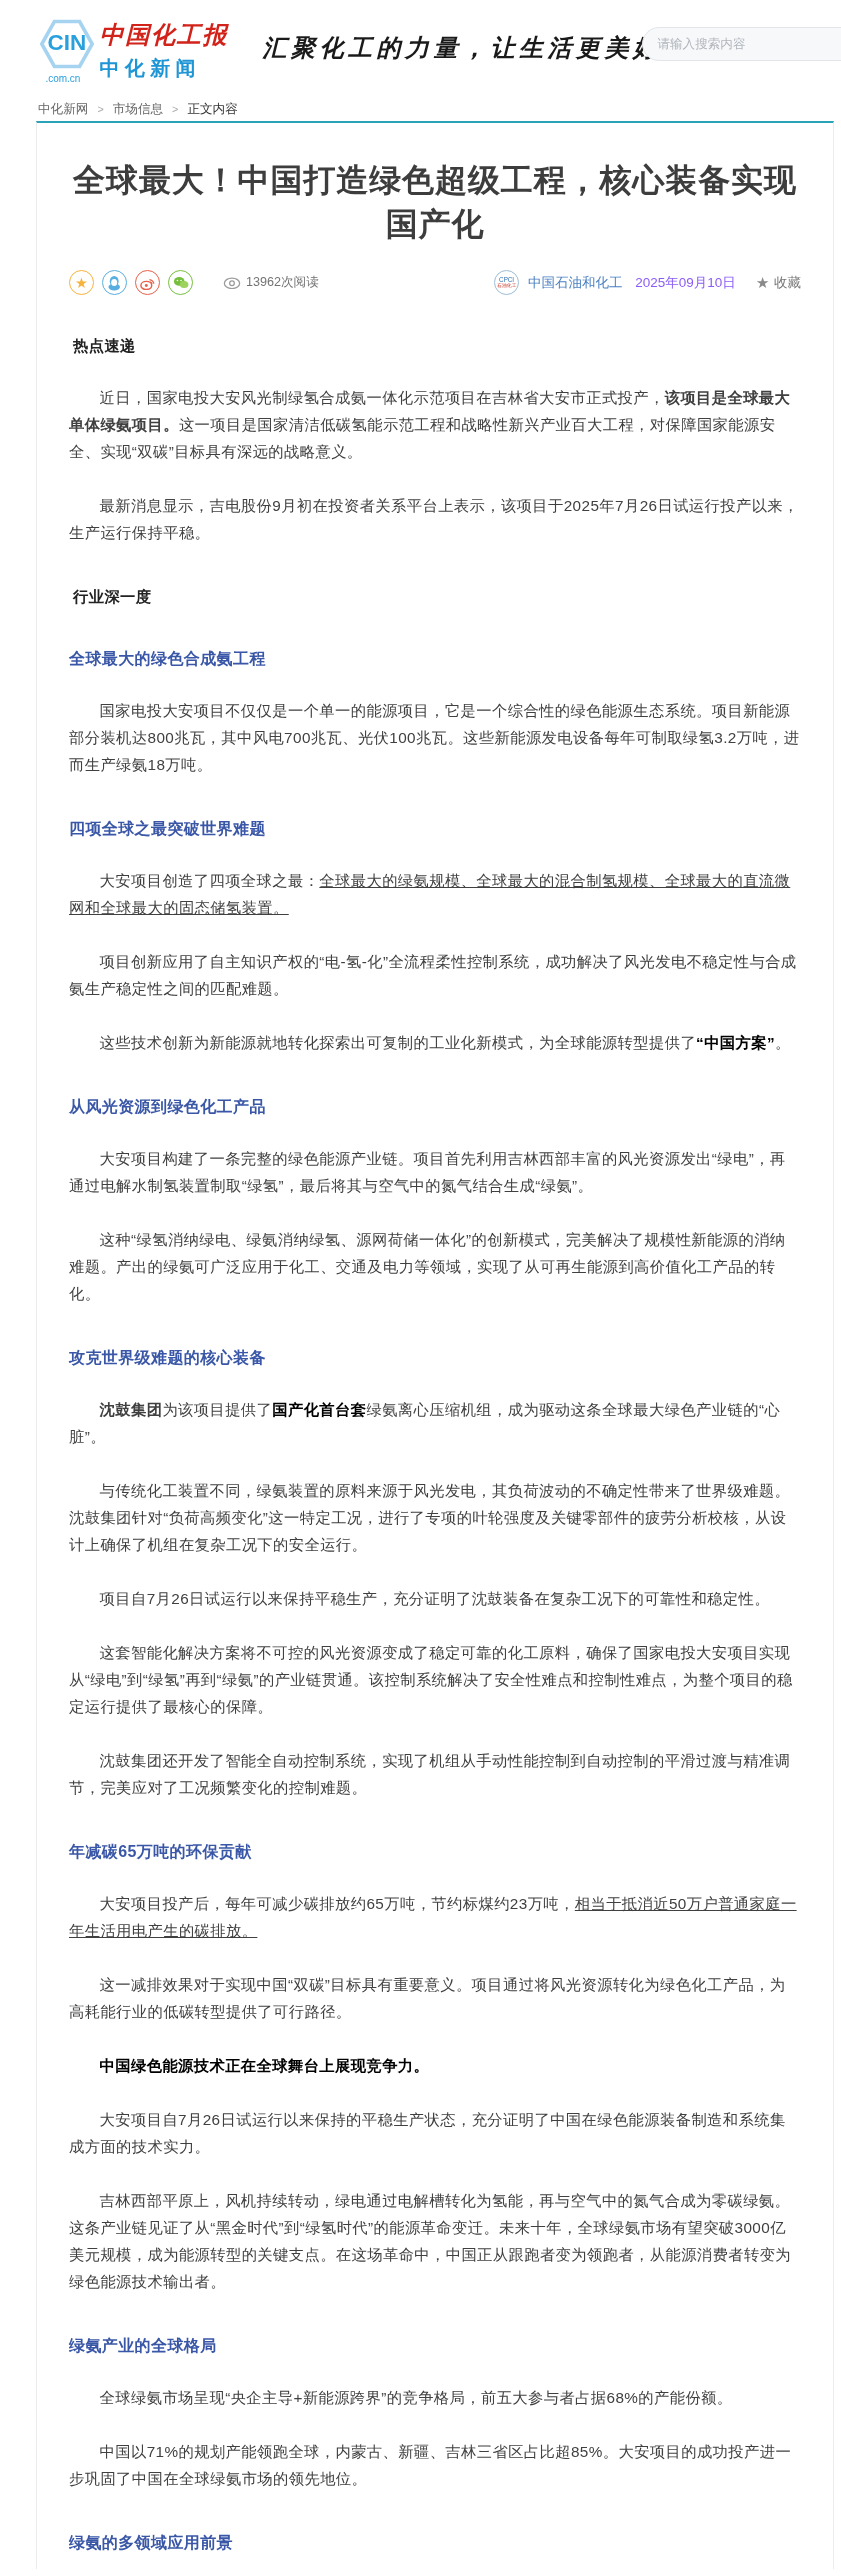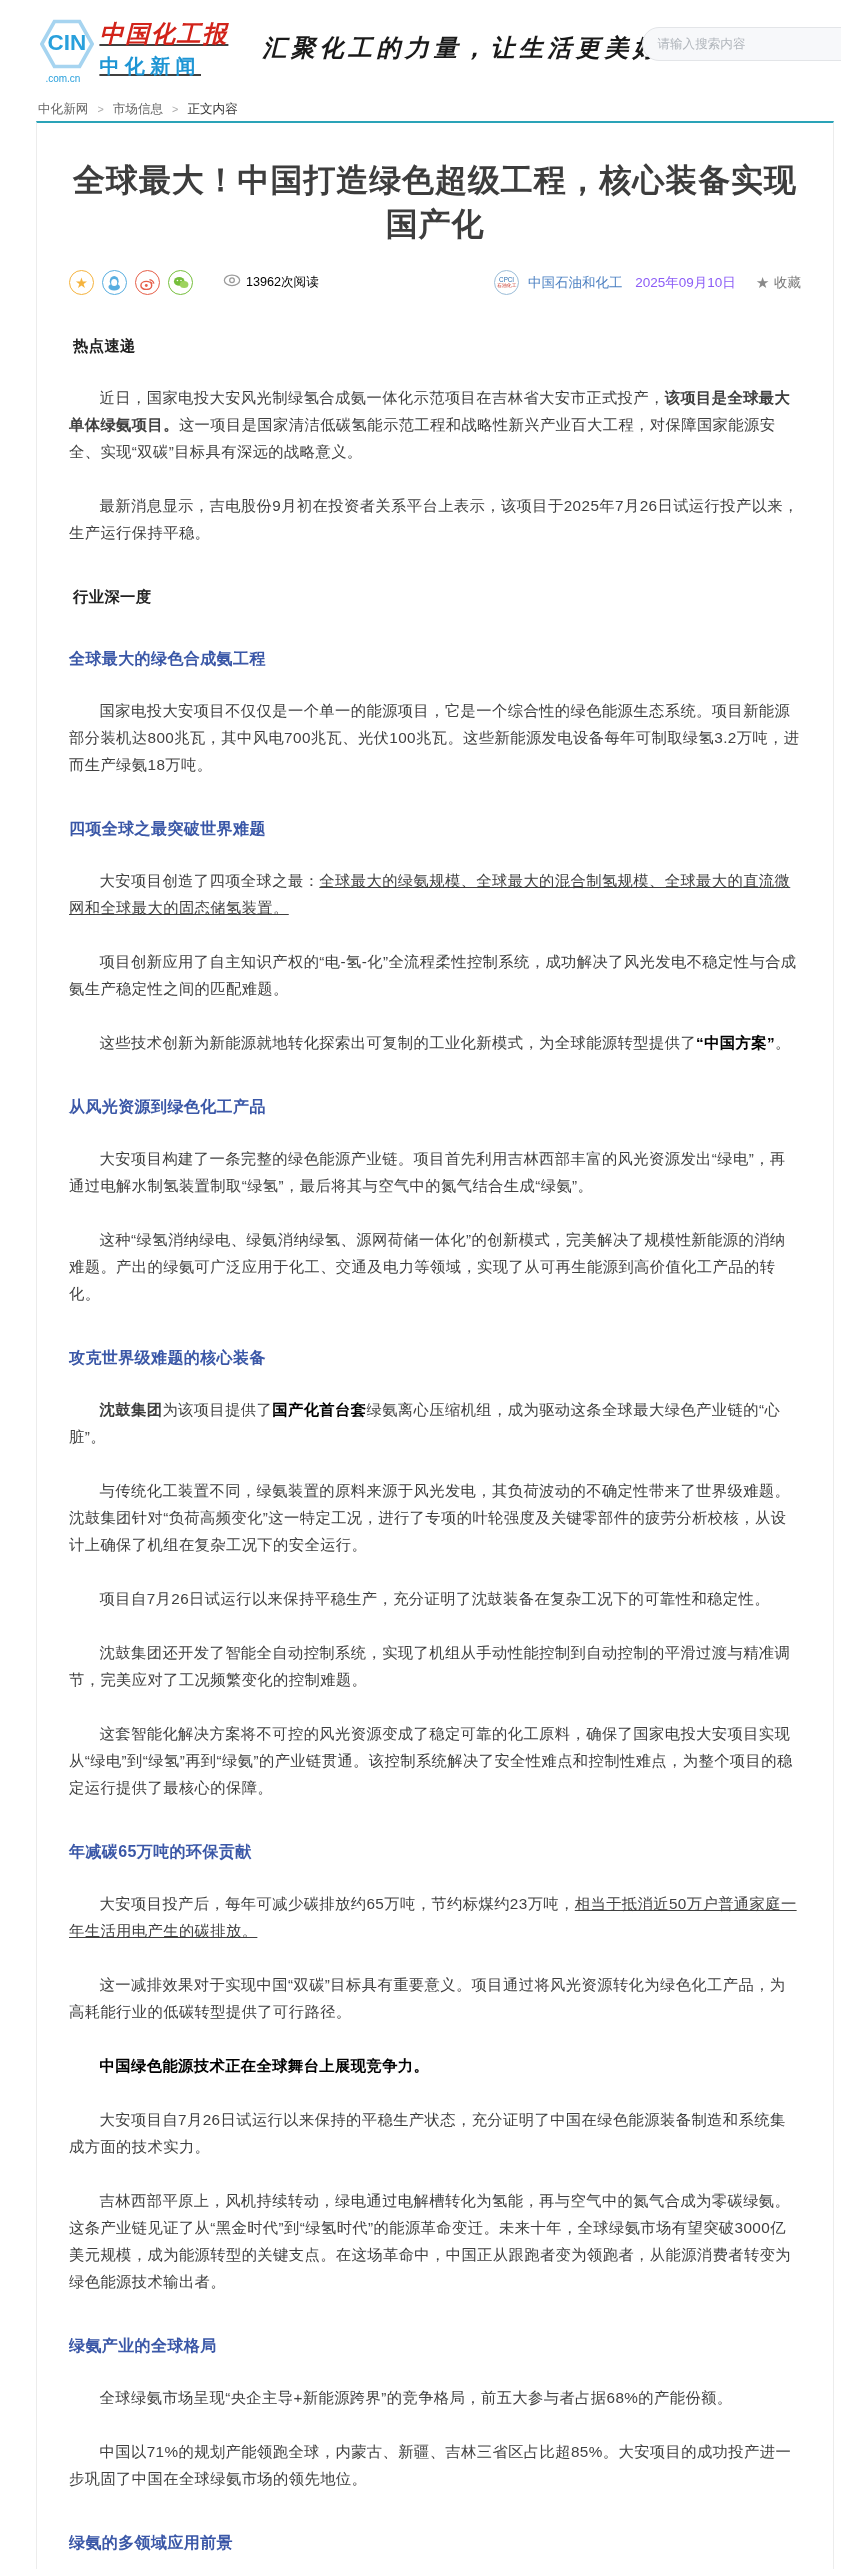--- a/index.html
+++ b/index.html
@@ -4,21 +4,21 @@
 <style>
   * { margin:0; padding:0; box-sizing:border-box; }
   html,body { width:842px; }
   body {
     height:2576px; overflow:hidden; background:#fff;
     font-family:"Liberation Sans","DejaVu Sans",sans-serif;
     color:#404040;
   }
   
   .site-header { position:relative; height:90px; padding:16px 0 0 40px; }
-  .logo-wrap { display:flex; align-items:flex-start; float:left;text-decoration:underline; }
+  .logo-wrap { display:flex; align-items:flex-end; float:left; }
   .hex-block { position:relative; width:54px; height:66px; }
   .hex-block svg { display:block; }
   .hex-cin {
     position:absolute; top:14.4px; left:1.8px; width:50px; text-align:center;
     font-size:22.5px; font-weight:bold; color:#29a0dc; letter-spacing:0;
   }
   .logo-domain { position:absolute; left:5.4px; bottom:-1.8px; font-size:10px; color:#29a0dc; }
   .logo-names { margin-left:5.4px; padding-top:1.8px; }
   .paper-name {
     font-family:"DejaVu Serif","Liberation Serif",serif;
@@ -56,21 +56,21 @@
   .meta-row { margin-top:23.4px; display:flex; align-items:center; justify-content:space-between; }
   .meta-left, .meta-right { display:flex; align-items:center; }
   .share-circle {
     width:25px; height:25px; border-radius:50%; margin-right:8px;
     display:flex; align-items:center; justify-content:center; cursor:pointer; background:#fff;
   }
   .c-qzone { border:0.9px solid #f5b33d; color:#f5b33d; font-size:14.4px; }
   .c-qq    { border:0.9px solid #58aee0; }
   .c-weibo { border:0.9px solid #e6604a; }
   .c-wechat{ border:0.9px solid #76bf3c; }
-  .views { display:flex; align-items:flex-start; margin-left:21.6px; color:#000000; font-size:12.6px; }
+  .views { display:flex; align-items:center; margin-left:21.6px; color:#737373; font-size:12.6px; }
   .views svg { margin-right:5.4px; }
   .src-logo {
     width:25px; height:25px; border-radius:50%; border:0.9px solid #9bbdd8;
     display:flex; flex-direction:column; align-items:center; justify-content:center;
     font-size:6.3px; color:#2d6fb0; line-height:1; overflow:hidden;
   }
   .src-logo .seal { color:#c42a1e; font-size:5.4px; transform:scale(.9); white-space:nowrap; }
   .src-link { color:#4a7fc1; font-size:13.5px; text-decoration:none; margin:0 12.6px 0 9px; cursor:pointer; }
   .pub-date { color:#8b5cf6; font-size:13.5px; margin-right:20px; }
   .favorite { color:#777; font-size:13.5px; cursor:pointer; display:flex; align-items:center; }
@@ -179,22 +179,22 @@
       <p class="p"><span>大安项目创造了四项全球之最：</span><span class="run-underline">全球最大的绿氨规模、全球最大的混合制氢规模、全球最大的直流微网和全球最大的固态储氢装置。</span></p>
       <p class="p"><span>项目创新应用了自主知识产权的“电-氢-化”全流程柔性控制系统，成功解决了风光发电不稳定性与合成氨生产稳定性之间的匹配难题。</span></p>
       <p class="p"><span>这些技术创新为新能源就地转化探索出可复制的工业化新模式，为全球能源转型提供了</span><span class="run-red-bold">“中国方案”</span><span>。</span></p>
       <h3 class="blue-heading"><span>从风光资源到绿色化工产品</span></h3>
       <p class="p"><span>大安项目构建了一条完整的绿色能源产业链。项目首先利用吉林西部丰富的风光资源发出“绿电”，再通过电解水制氢装置制取“绿氢”，最后将其与空气中的氮气结合生成“绿氨”。</span></p>
       <p class="p"><span>这种“绿氢消纳绿电、绿氨消纳绿氢、源网荷储一体化”的创新模式，完美解决了规模性新能源的消纳难题。产出的绿氨可广泛应用于化工、交通及电力等领域，实现了从可再生能源到高价值化工产品的转化。</span></p>
       <h3 class="blue-heading"><span>攻克世界级难题的核心装备</span></h3>
       <p class="p"><span class="run-bold">沈鼓集团</span><span>为该项目提供了</span><span class="run-red-bold">国产化首台套</span><span>绿氨离心压缩机组，成为驱动这条全球最大绿色产业链的“心脏”。</span></p>
       <p class="p"><span>与传统化工装置不同，绿氨装置的原料来源于风光发电，其负荷波动的不确定性带来了世界级难题。沈鼓集团针对“负荷高频变化”这一特定工况，进行了专项的叶轮强度及关键零部件的疲劳分析校核，从设计上确保了机组在复杂工况下的安全运行。</span></p>
       <p class="p"><span>项目自7月26日试运行以来保持平稳生产，充分证明了沈鼓装备在复杂工况下的可靠性和稳定性。</span></p>
+      <p class="p"><span>这套智能化解决方案将不可控的风光资源变成了稳定可靠的化工原料，确保了国家电投大安项目实现从“绿电”到“绿氢”再到“绿氨”的产业链贯通。该控制系统解决了安全性难点和控制性难点，为整个项目的稳定运行提供了最核心的保障。</span></p>
       <p class="p"><span>沈鼓集团还开发了智能全自动控制系统，实现了机组从手动性能控制到自动控制的平滑过渡与精准调节，完美应对了工况频繁变化的控制难题。</span></p>
-      <p class="p"><span>这套智能化解决方案将不可控的风光资源变成了稳定可靠的化工原料，确保了国家电投大安项目实现从“绿电”到“绿氢”再到“绿氨”的产业链贯通。该控制系统解决了安全性难点和控制性难点，为整个项目的稳定运行提供了最核心的保障。</span></p>
       <h3 class="blue-heading"><span>年减碳65万吨的环保贡献</span></h3>
       <p class="p"><span>大安项目投产后，每年可减少碳排放约65万吨，节约标煤约23万吨，</span><span class="run-underline">相当于抵消近50万户普通家庭一年生活用电产生的碳排放。</span></p>
       <p class="p"><span>这一减排效果对于实现中国“双碳”目标具有重要意义。项目通过将风光资源转化为绿色化工产品，为高耗能行业的低碳转型提供了可行路径。</span></p>
       <p class="p"><span class="run-red-bold">中国绿色能源技术正在全球舞台上展现竞争力。</span></p>
       <p class="p"><span>大安项目自7月26日试运行以来保持的平稳生产状态，充分证明了中国在绿色能源装备制造和系统集成方面的技术实力。</span></p>
       <p class="p"><span>吉林西部平原上，风机持续转动，绿电通过电解槽转化为氢能，再与空气中的氮气合成为零碳绿氨。这条产业链见证了从“黑金时代”到“绿氢时代”的能源革命变迁。未来十年，全球绿氨市场有望突破3000亿美元规模，成为能源转型的关键支点。在这场革命中，中国正从跟跑者变为领跑者，从能源消费者转变为绿色能源技术输出者。</span></p>
       <h3 class="blue-heading"><span>绿氨产业的全球格局</span></h3>
       <p class="p"><span>全球绿氨市场呈现“央企主导+新能源跨界”的竞争格局，前五大参与者占据68%的产能份额。</span></p>
       <p class="p"><span>中国以71%的规划产能领跑全球，内蒙古、新疆、吉林三省区占比超85%。大安项目的成功投产进一步巩固了中国在全球绿氨市场的领先地位。</span></p>
       <h3 class="blue-heading"><span>绿氨的多领域应用前景</span></h3>

